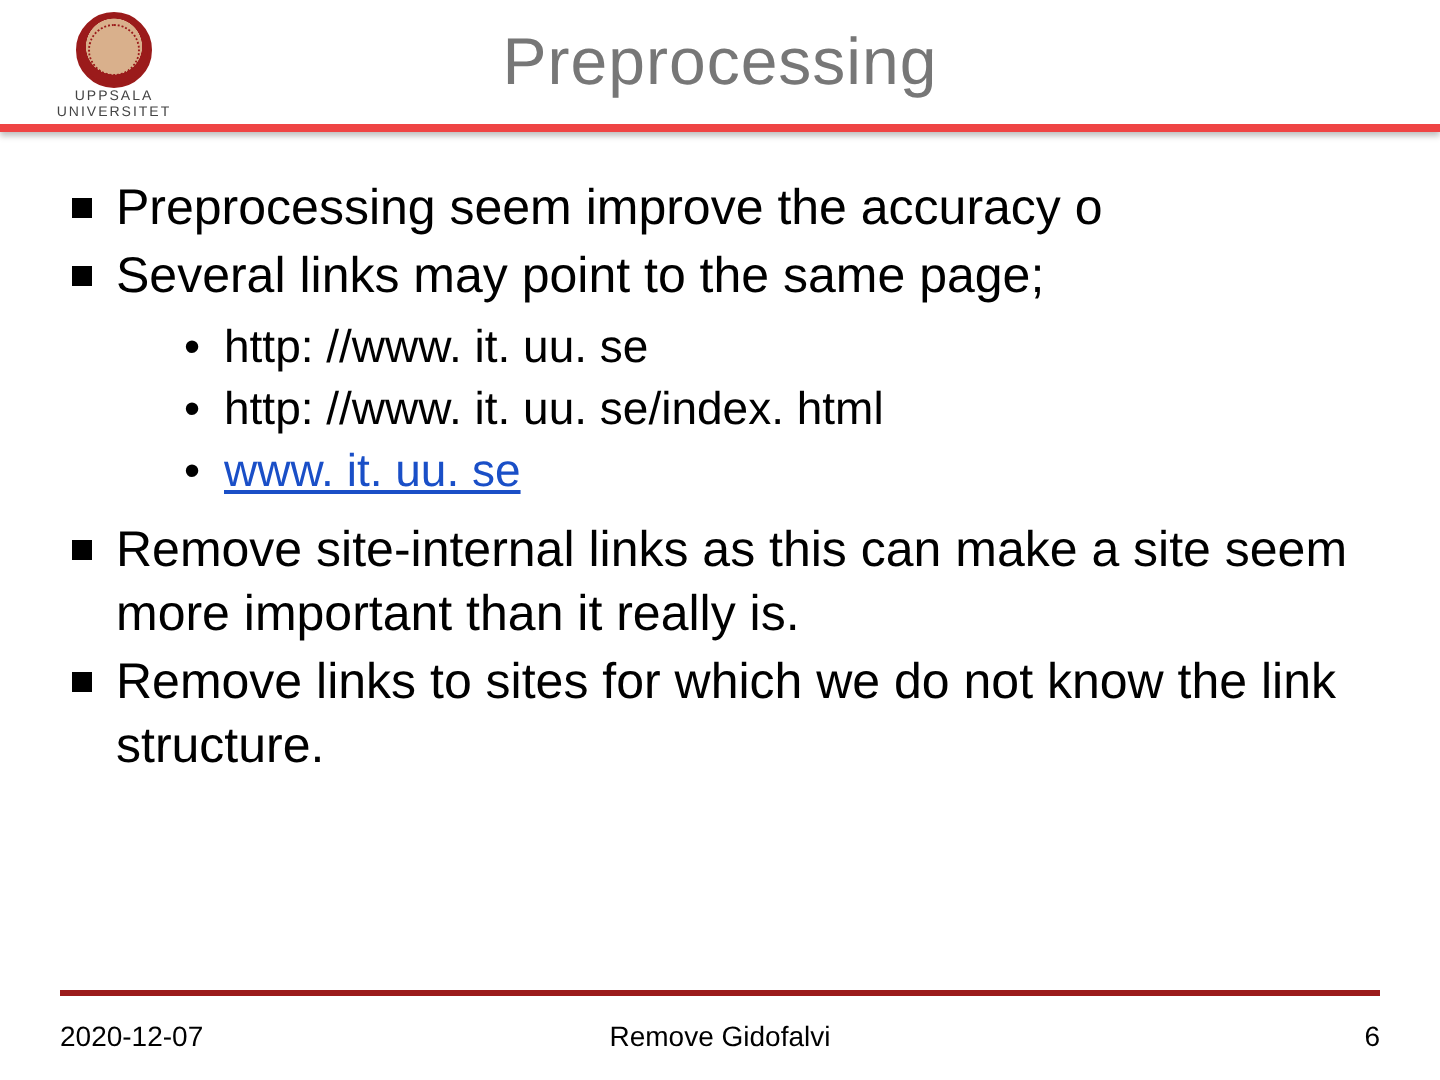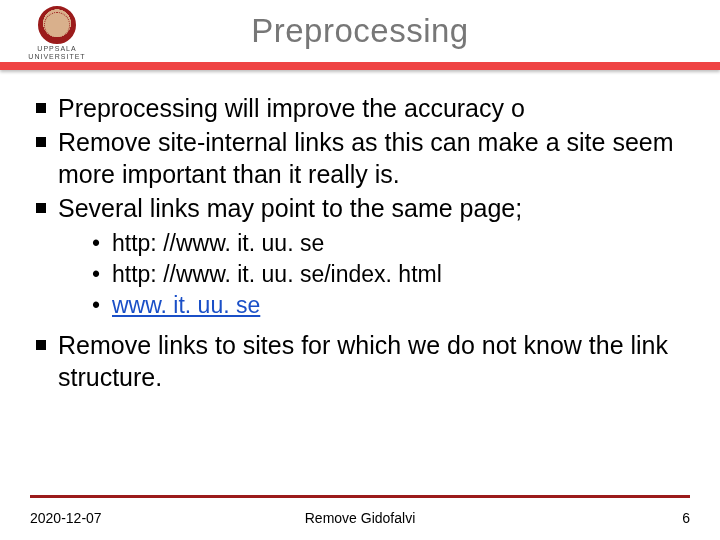--- a/index.html
+++ b/index.html
@@ -15,21 +15,21 @@
   }
   .slide {
     width: 720px;
     height: 540px;
     position: relative;
     box-sizing: border-box;
   }
   .header {
     position: relative;
     height: 62px;
-    border-bottom: 8px solid #ef4444;
+    border-bottom: 4px solid #ef4444;
     box-shadow: 0 2px 3px rgba(0,0,0,0.25);
     display: flex;
     align-items: center;
   }
   .logo {
     position: absolute;
     left: 12px;
     top: 6px;
     width: 90px;
     display: flex;
@@ -145,30 +145,30 @@
       <div class="logo-text">
         <span>UPPSALA</span><br>
         <span>UNIVERSITET</span>
       </div>
     </div>
     <div class="title">Preprocessing</div>
   </div>
 
   <div class="body">
     <ul class="top">
-      <li>Preprocessing will improve the accuracy o</li>
-      <li>Remove site-internal links as this can make a site seem more important than it really is.</li>
+      <li>Preprocessing seem improve the accuracy o</li>
       <li>
         <span>Several links may point to the same page;</span>
         <ul class="sub">
           <li>http: //www. it. uu. se</li>
           <li>http: //www. it. uu. se/index. html</li>
           <li><span class="link">www. it. uu. se</span></li>
         </ul>
       </li>
+      <li>Remove site-internal links as this can make a site seem more important than it really is.</li>
       <li>Remove links to sites for which we do not know the link structure.</li>
     </ul>
   </div>
 
   <div class="footer-rule"></div>
   <div class="footer">
     <span>2020-12-07</span>
     <span class="center">Remove Gidofalvi</span>
     <span class="right">6</span>
   </div>

